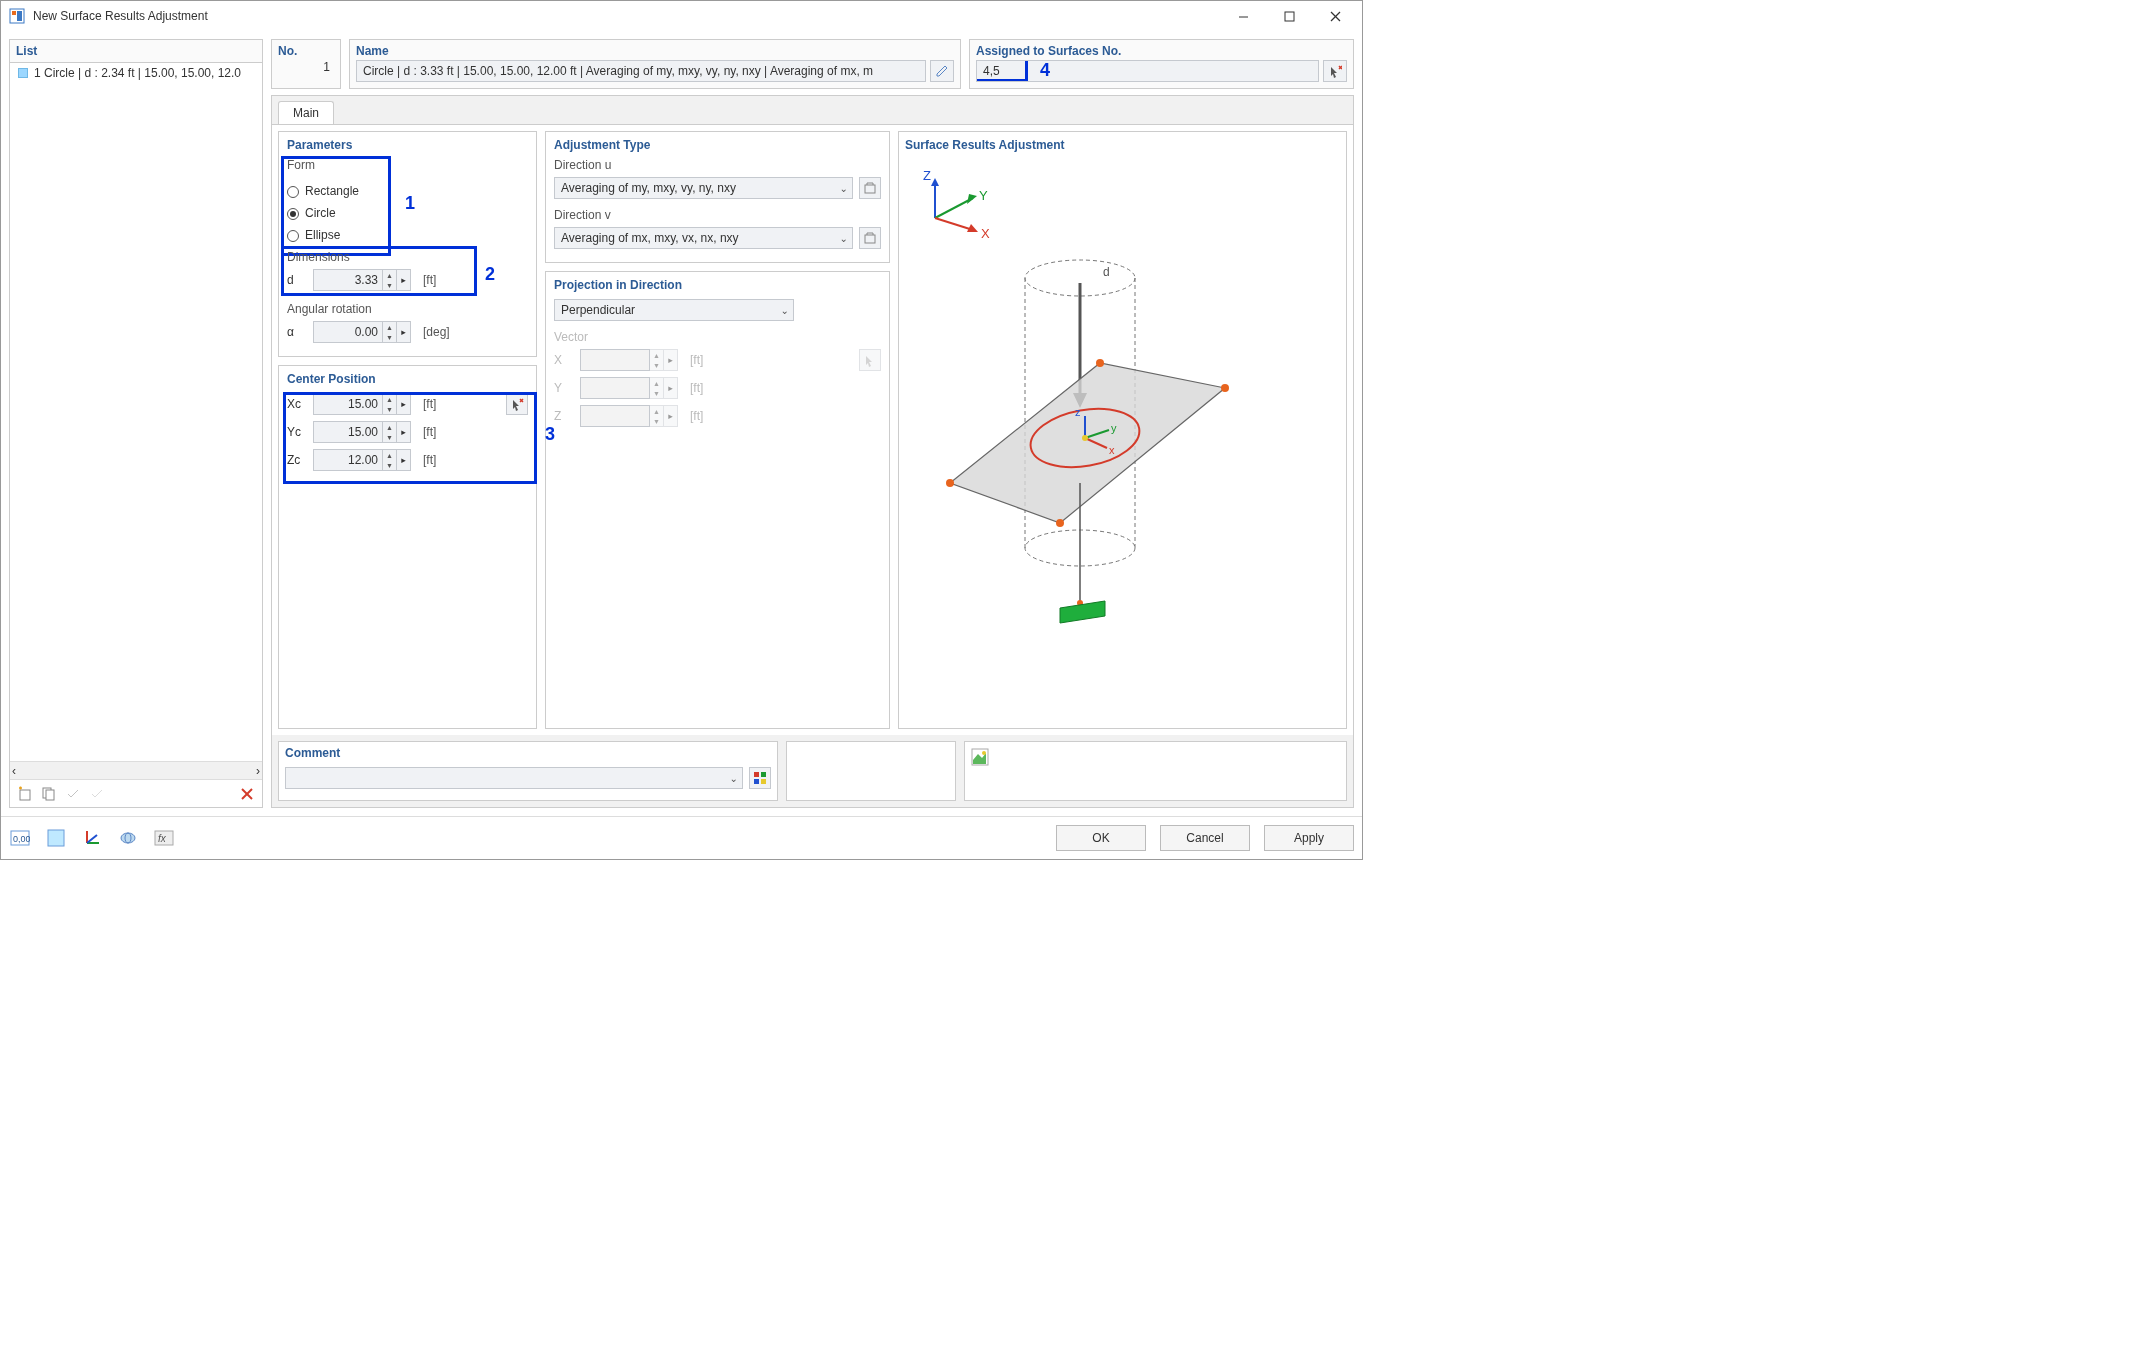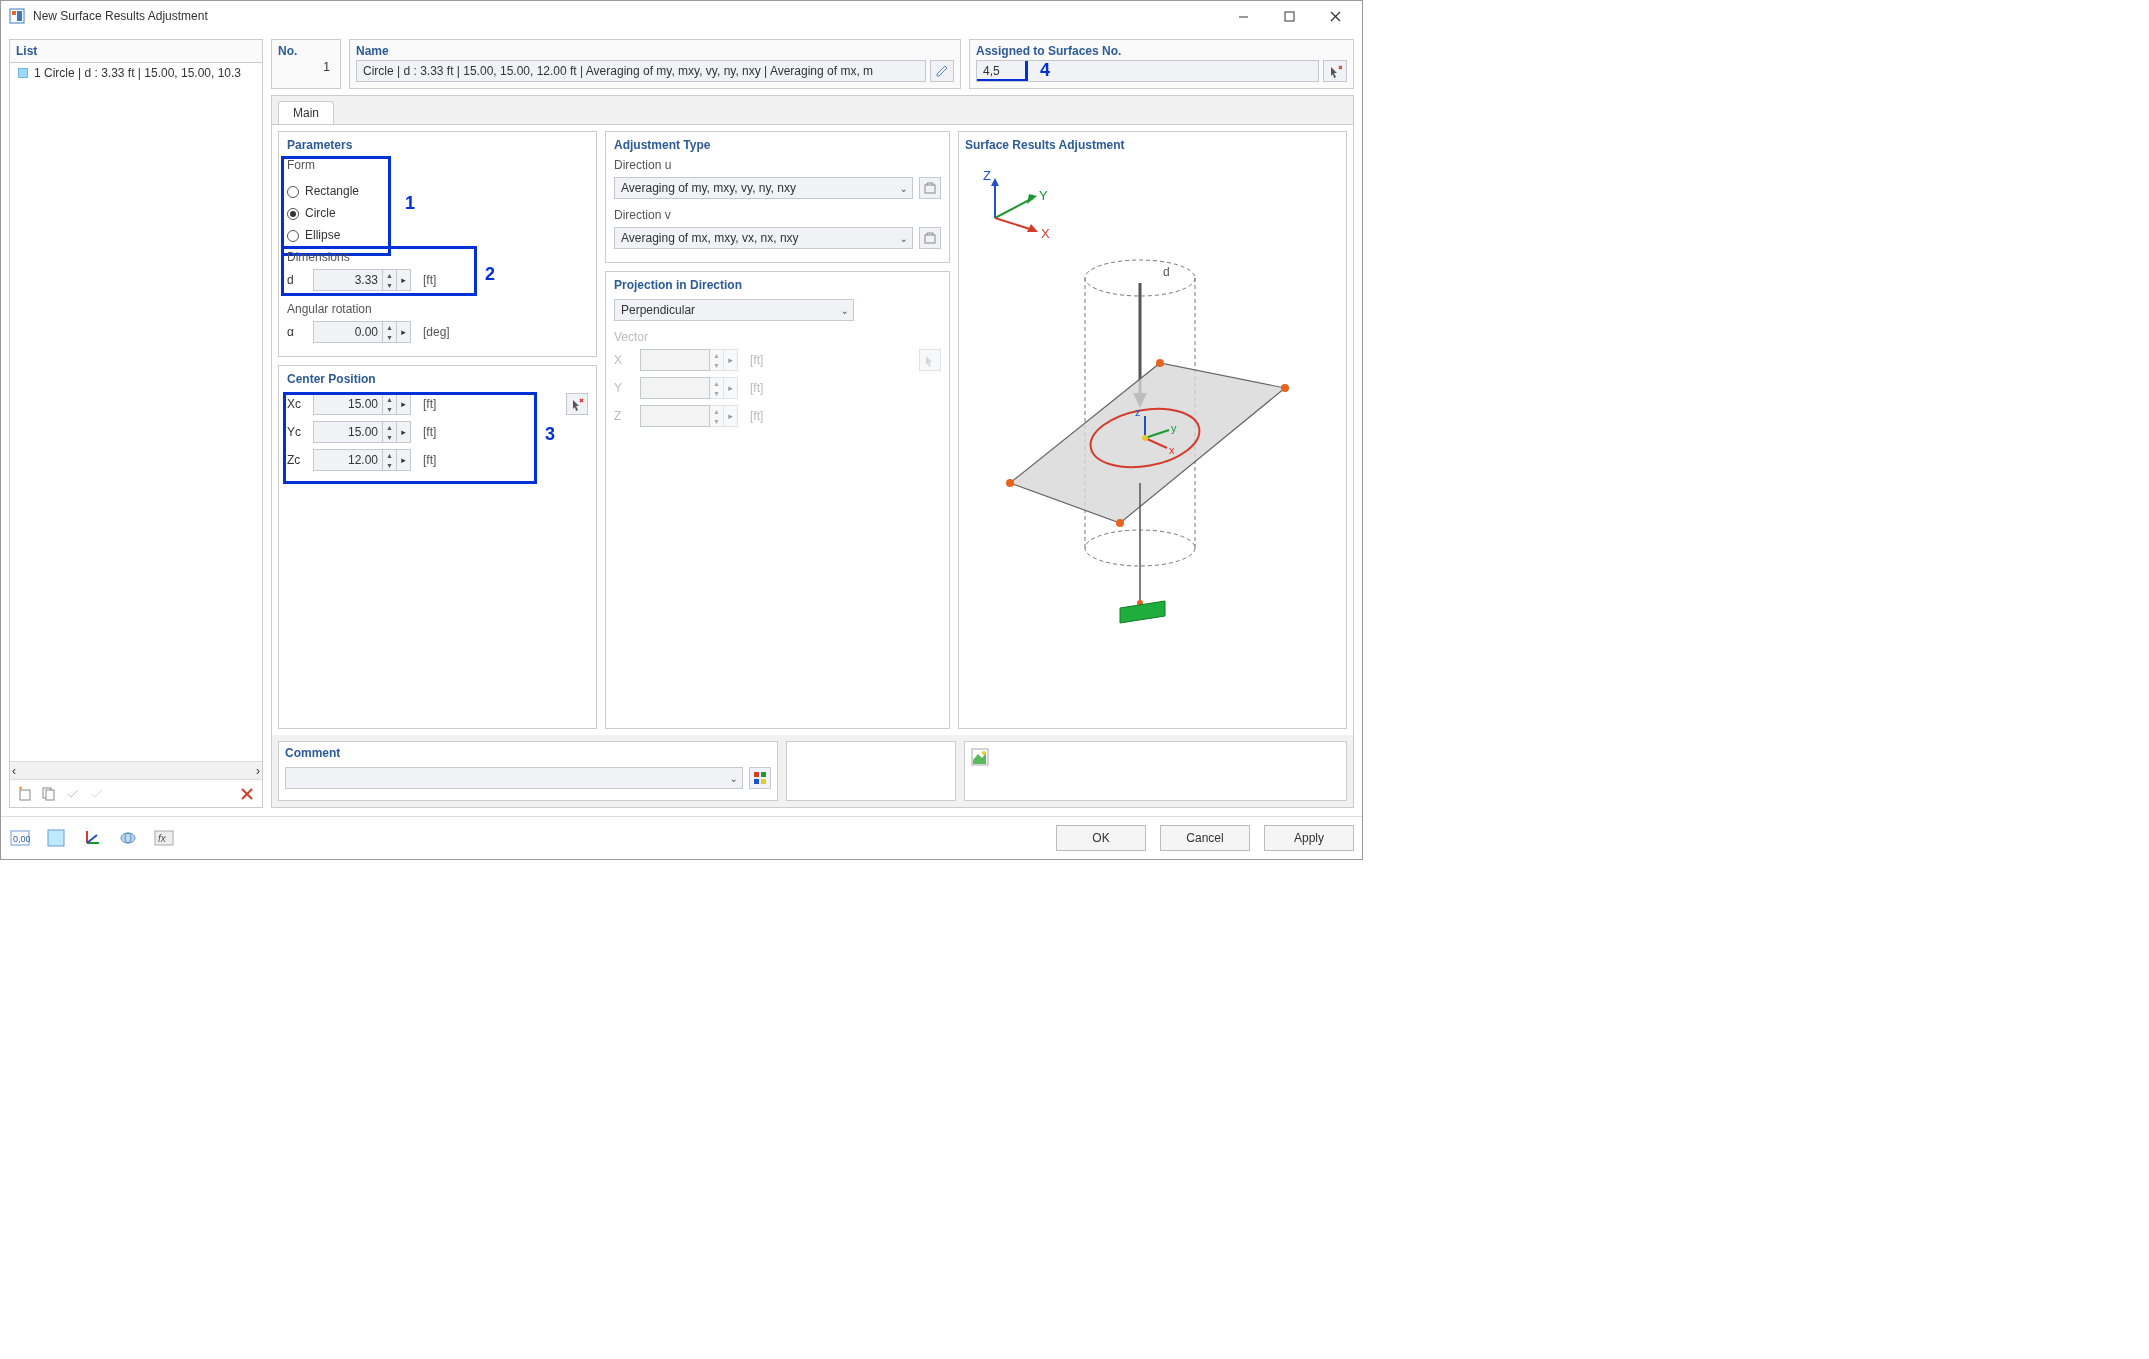--- a/index.html
+++ b/index.html
@@ -96,21 +96,21 @@
 .tabstrip { height:28px; display:flex; align-items:flex-end; padding:0 6px; padding-top:4px; }
 .tab {
   padding:4px 14px; border:1px solid #ccc; border-bottom:none;
   background:#fff; border-radius:3px 3px 0 0;
 }
 .grid-body {
   flex:1; background:#fff; border-top:1px solid #ccc;
   display:flex; gap:8px; padding:6px;
 }
 .col { display:flex; flex-direction:column; gap:8px; }
-.col.a { width:319px; }
+.col.a { width:259px; }
 .col.b { width:345px; }
 .col.c { flex:1; }
 .group {
   border:1px solid #ccc; padding:6px 8px 8px;
 }
 .group.fill { flex:1; }
 .ghdr { color:#2c5b95; font-weight:600; margin-bottom:6px; }
 .formrow { display:flex; align-items:center; height:24px; margin-bottom:4px; gap:6px; }
 .formrow .lab { width:20px; }
 .radio { display:flex; align-items:flex-end; gap:6px; height:22px; }
@@ -191,21 +191,21 @@
     </div>
   </div>
 
   <div class="main">
 
     <div class="left-col">
       <div class="list-hdr">List</div>
       <div class="list-body">
         <div class="list-item">
           <span class="sq"></span>
-          <span>1 Circle | d : 3.33 ft | 15.00, 15.00, 10.3</span>
+          <span>1 Circle | d : 2.34 ft | 15.00, 15.00, 12.0</span>
         </div>
       </div>
       <div class="hscroll">
         <span>‹</span>
           <span>›</span>
       </div>
       <div class="toolbar">
         <div class="tbtn">
           <svg width="16" height="16">
               <rect x="3" y="4" width="10" height="10" fill="#fff" stroke="#888"></rect>

